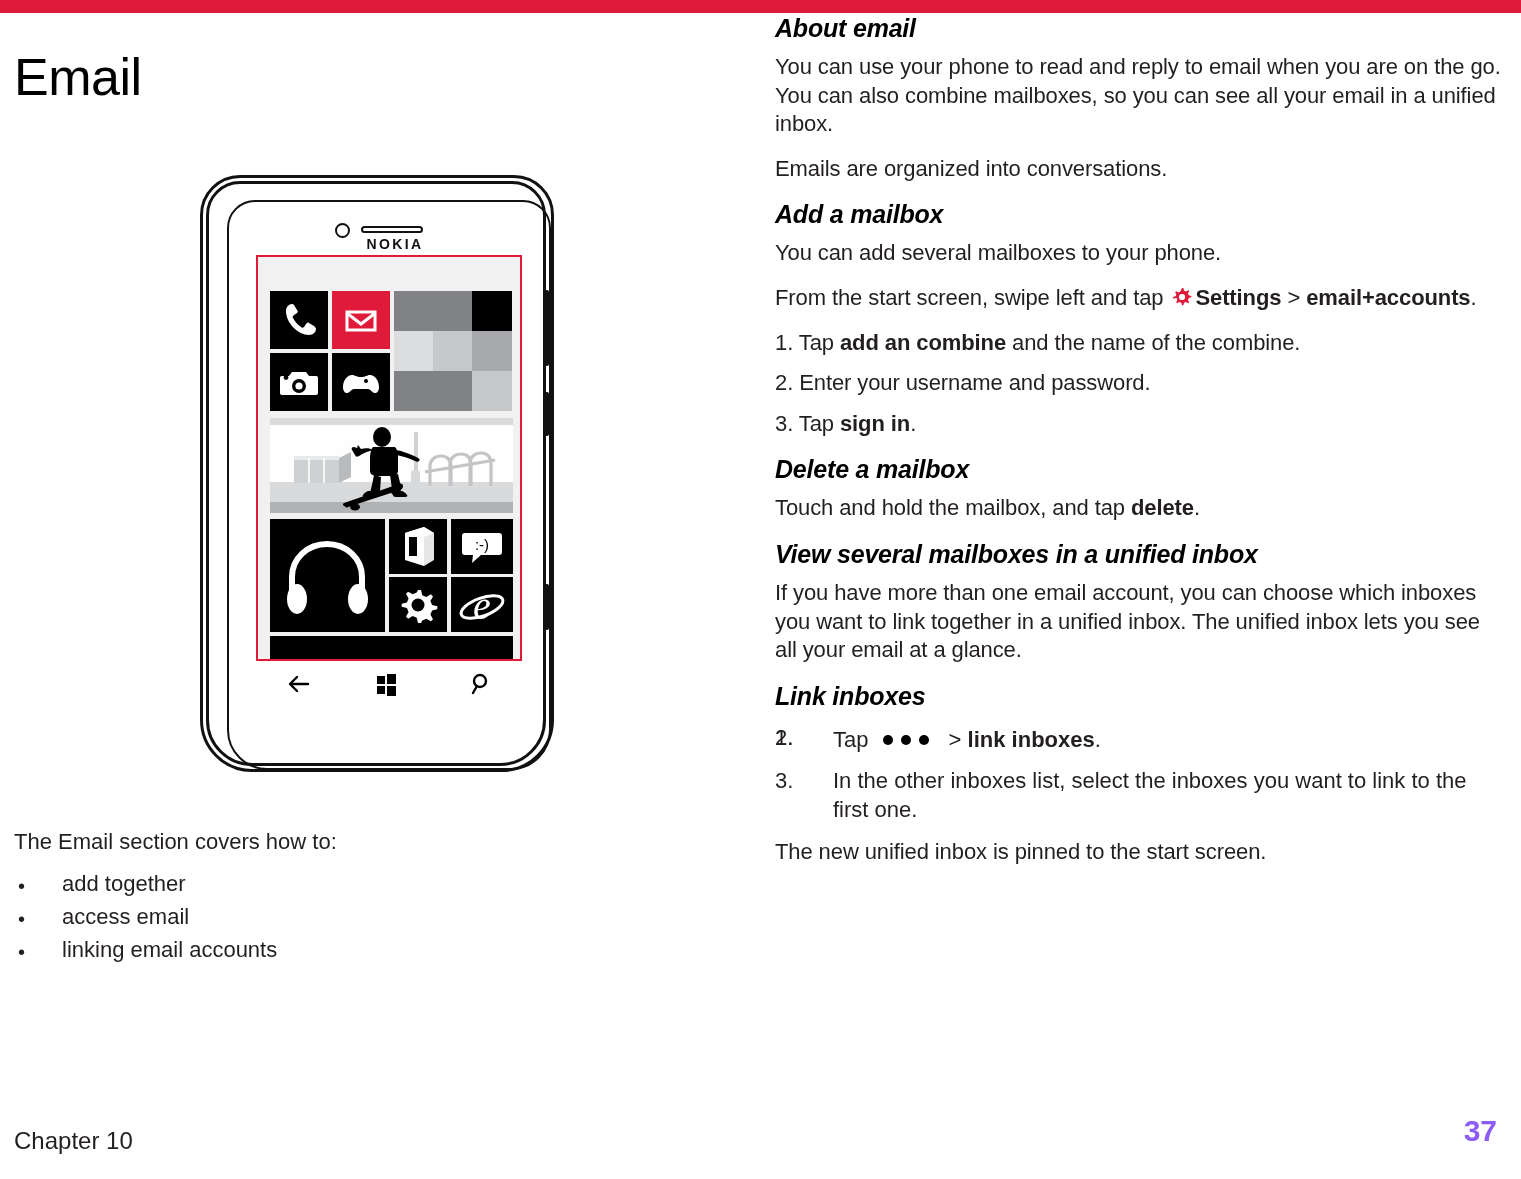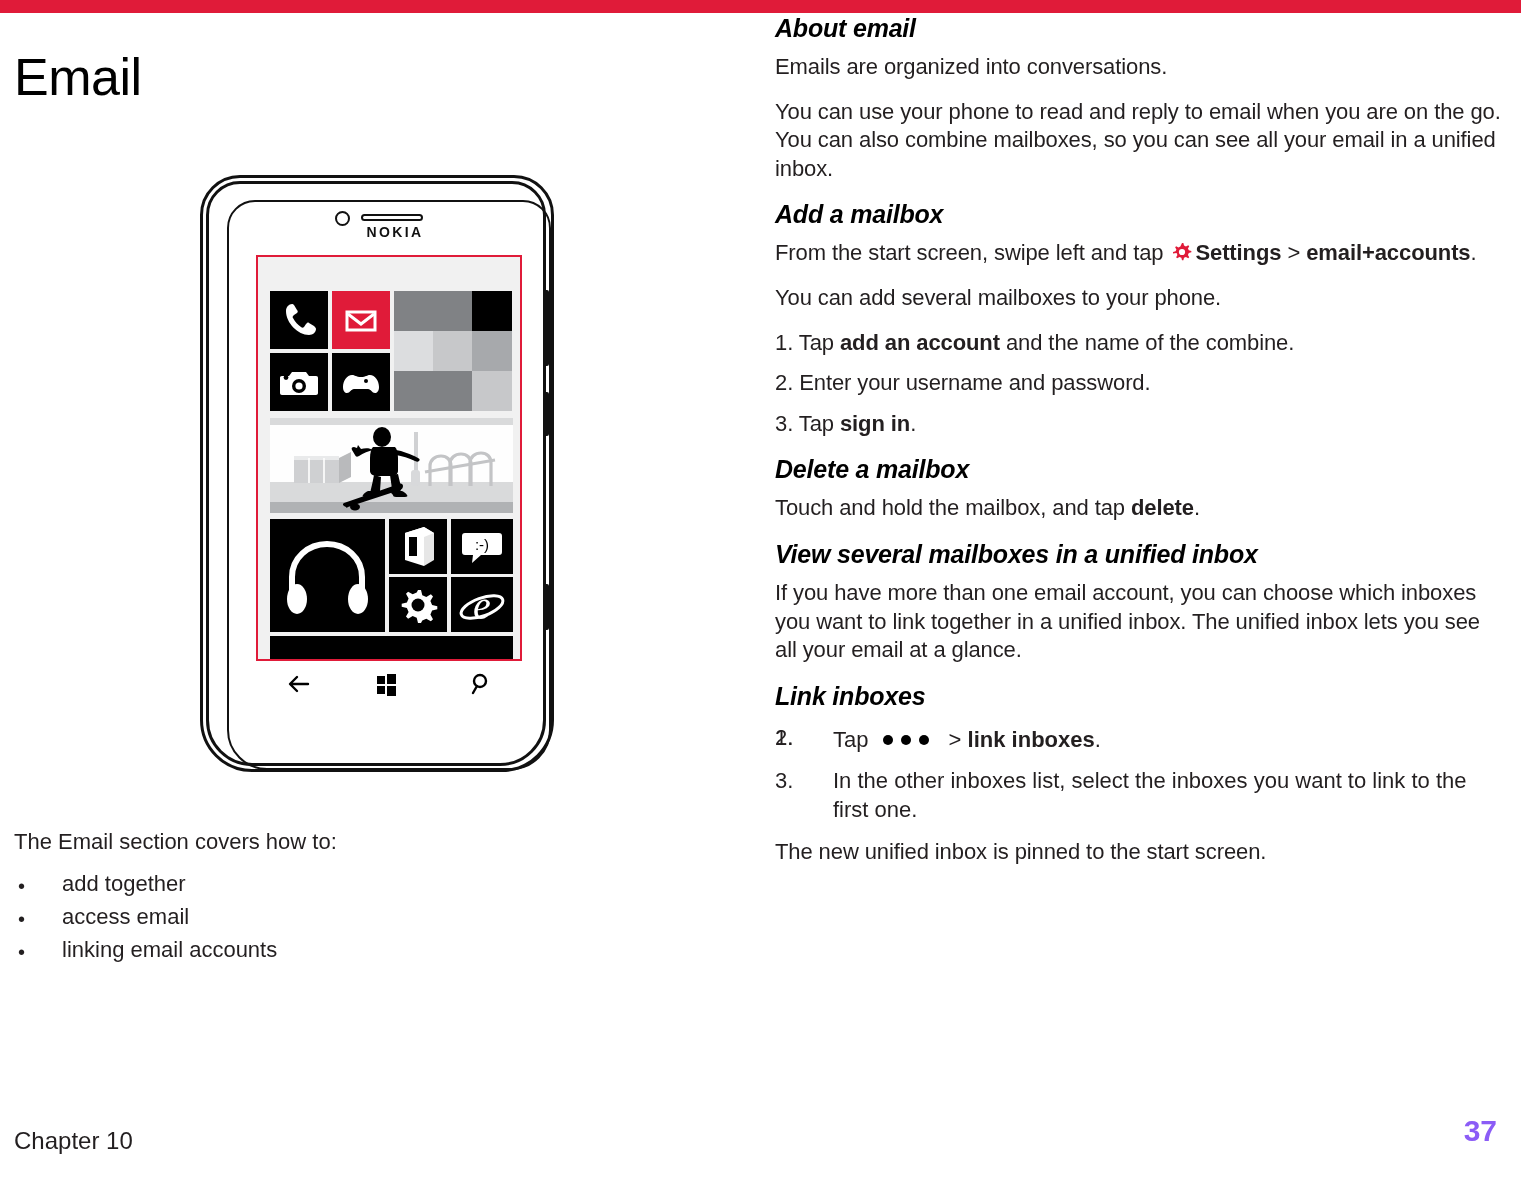--- a/index.html
+++ b/index.html
@@ -46,21 +46,21 @@
     border: 2px solid #111; border-radius: 28px 28px 40px 40px;
   }
   .side-btn {
     position: absolute; right: -6px; width: 5px; background: #111;
     border-radius: 2px;
   }
   .side-btn.b1 { top: 106px;  height: 76px; }
   .side-btn.b2 { top: 208px;  height: 44px; }
   .side-btn.b3 { top: 400px;  height: 46px; }
 
-  .phone-topbits { position: absolute; left: 0; top: 24px; width: 360px; height: 32px; }
+  .phone-topbits { position: absolute; left: 0; top: 36px; width: 360px; height: 32px; }
   .cam-dot {
     position: absolute; left: 126px; top: 3px; width: 15px; height: 15px;
     border: 2px solid #111; border-radius: 50%;
   }
   .speaker {
     position: absolute; left: 152px; top: 6px; width: 62px; height: 7px;
     border: 2px solid #111; border-radius: 4px;
   }
   .nokia-mark {
     position: absolute; left: 146px; top: 16px; width: 80px;
@@ -360,41 +360,41 @@
       <div class="bullet-row">
         <span class="bullet-dot">•</span>
         <span class="bullet-label">linking email accounts</span>
       </div>
     </div>
   </div>
 
   <div class="right-col">
 
     <h2 class="sec">About email</h2>
+    <p class="body">You can use your phone to read and reply to email when you are on the go. You can also combine mailboxes, so you can see all your email in a unified inbox.</p>
     <p class="body">Emails are organized into conversations.</p>
-    <p class="body">You can use your phone to read and reply to email when you are on the go. You can also combine mailboxes, so you can see all your email in a unified inbox.</p>
 
     <h2 class="sec">Add a mailbox</h2>
+    <p class="body">You can add several mailboxes to your phone.</p>
+
     <p class="body">
       <span>From the start screen, swipe left and tap</span>
       <span class="gear-inline">
         <svg viewBox="0 0 24 24" width="22" height="22">
           <path d="M12 2.2l1.5 0 .7 2.8 2.1.9 2.5-1.4 1.1 1.1-1.4 2.5.9 2.1 2.8.7 0 1.5-2.8.7-.9 2.1 1.4 2.5-1.1 1.1-2.5-1.4-2.1.9-.7 2.8-1.5 0-.7-2.8-2.1-.9-2.5 1.4-1.1-1.1 1.4-2.5-.9-2.1L2.2 13.5l0-1.5 2.8-.7.9-2.1L4.5 6.7l1.1-1.1L8.1 7l2.1-.9z" fill="#e01b39"></path>
           <circle cx="12" cy="12" r="3.4" fill="#fff"></circle>
         </svg>
       </span><span class="b">Settings</span>
       <span>&gt;</span>
       <span class="b">email+accounts</span><span>.</span>
     </p>
 
-    <p class="body">You can add several mailboxes to your phone.</p>
-
     <p class="body tight">
       <span>1.</span>
-      <span>Tap </span><span class="b">add an account</span><span> and the name of the combine.</span>
+      <span>Tap </span><span class="b">add an combine</span><span> and the name of the combine.</span>
     </p>
     <p class="body tight">
       <span>2.</span>
       <span>Enter your username and password.</span>
     </p>
     <p class="body">
       <span>3.</span>
       <span>Tap </span><span class="b">sign in</span><span>.</span>
     </p>
 

